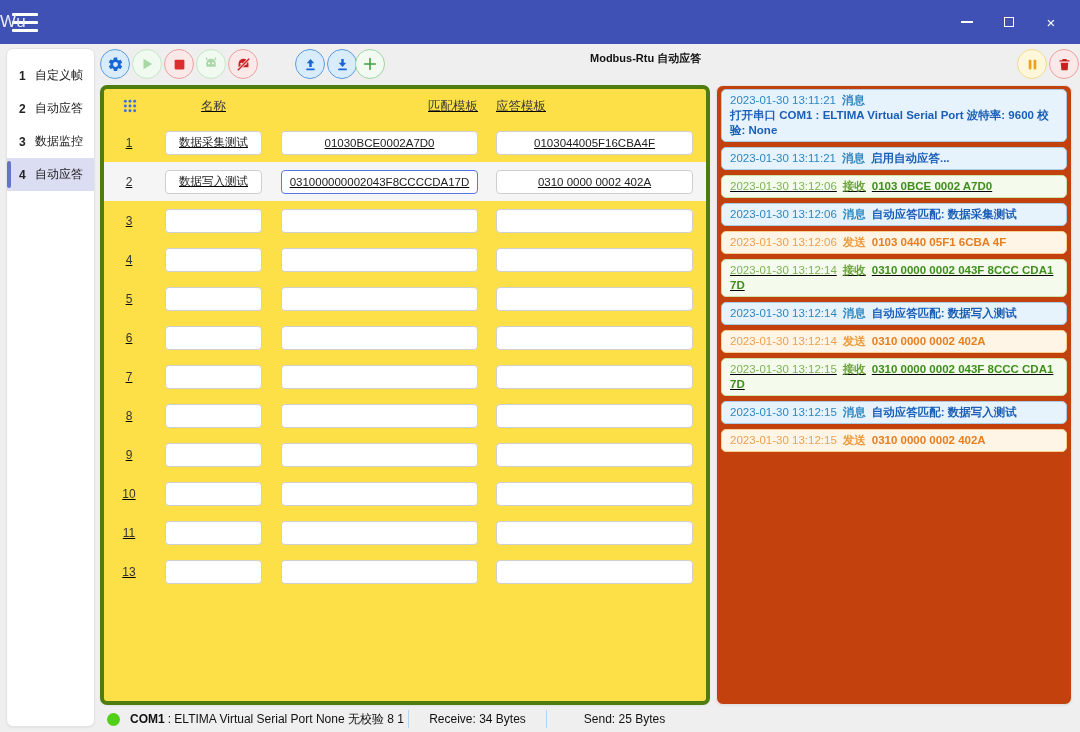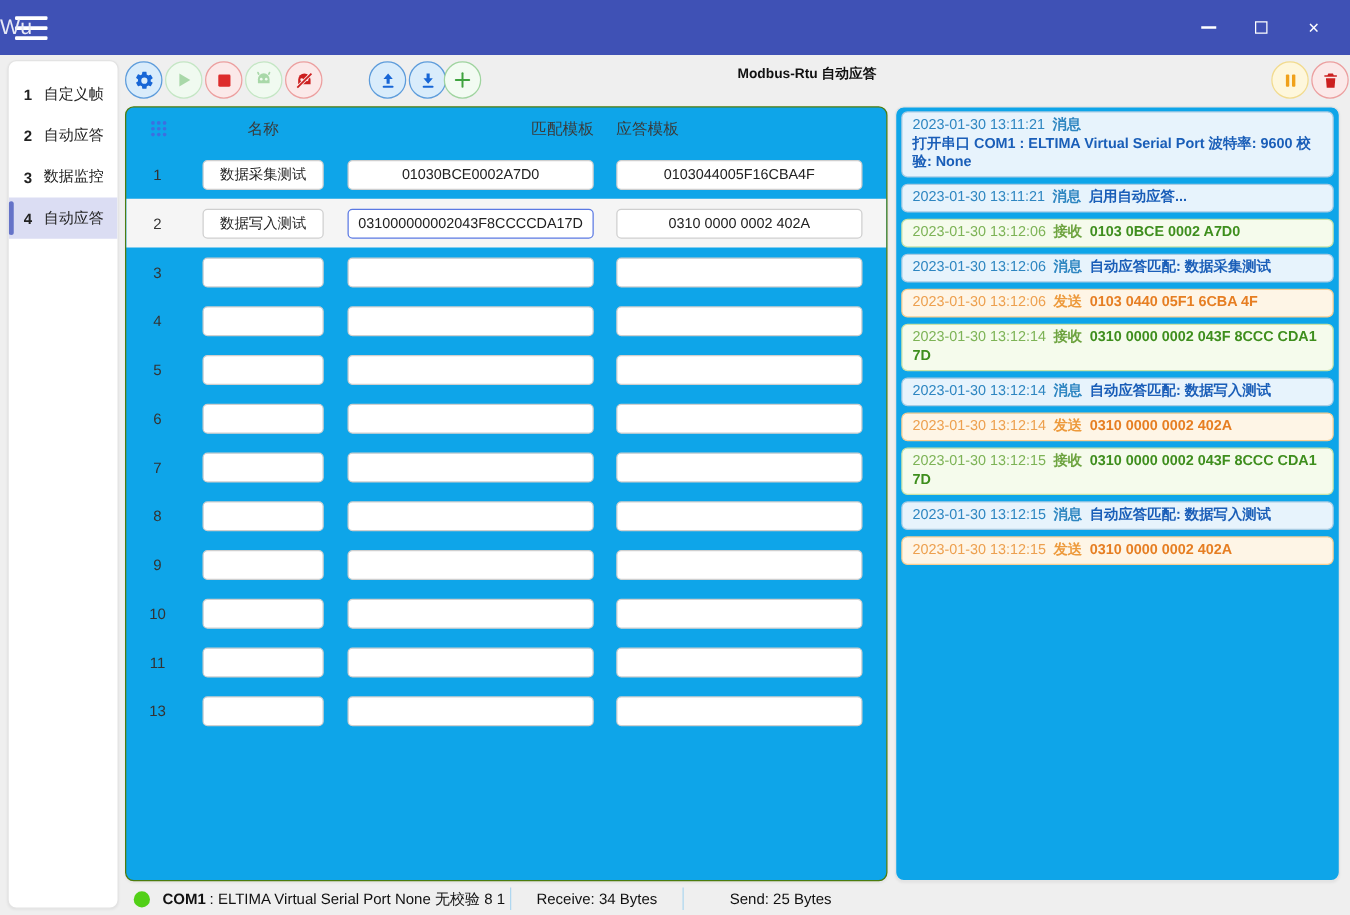--- a/index.html
+++ b/index.html
@@ -55,22 +55,22 @@
   .ic-green-dis{ background:#F0FAF0; border:1.4px solid #C4E6C4; }
   .ic-red{ background:#FBE9E9; border:1.4px solid #EC9F9F; }
   .ic-green{ background:#F2FBF2; border:1.4px solid #9FD49F; }
   .ic-yellow{ background:#FEF7DC; border:1.4px solid #F2DB8E; }
   .toolbar-title{
     position:absolute; left:490px; top:3px; font-size:11px; font-weight:bold; color:#111;
   }
   
   .main-panel{
     position:absolute; left:100px; top:85px; width:610px; height:620px;
-    background:#0ea5e9; border:1px solid #4d7c0f; border-radius:7px;
-    box-shadow:0 1px 2px rgba(0,0,0,.05); overflow:hidden;
+    background:#fde047; border:4px solid #4d7c0f; border-radius:7px;
+    box-shadow:0 1px 2px rgba(0,0,0,.05); overflow:hidden;text-decoration:underline;
   }
   .table-header{ display:flex; align-items:center; height:34px; font-size:12.5px; color:#3a3a3a; }
   .table-header .grid-icon{ margin-left:18px; width:16px; height:16px; cursor:pointer;}
   .table-header .h-name{ width:97px; margin-left:27px; text-align:center;}
   .table-header .h-match{ width:197px; margin-left:19px; text-align:right;}
   .table-header .h-reply{ width:197px; margin-left:18px; text-align:left;}
   .trow{ display:flex; align-items:center; height:39px; }
   .trow.selected{ background:#F5F5F5; }
   .trow .rnum{ width:50px; text-align:center; font-size:12px; color:#333; }
   .trow input{
@@ -78,36 +78,36 @@
     font-family:"Liberation Sans", sans-serif; font-size:11.5px; color:#222;
     text-align:center; outline:none;
   }
   .trow .cell-name{ width:97px; margin-left:11px; }
   .trow .cell-match{ width:197px; margin-left:19px; }
   .trow .cell-reply{ width:197px; margin-left:18px; }
   .trow input.focused{ border:1.6px solid #5B79E3; }
   
   .log-panel{
     position:absolute; left:716px; top:85px; width:356px; height:620px;
-    background:#0ea5e9; border:1px solid #E4E4E4; border-radius:7px;
+    background:#c2410c; border:1px solid #E4E4E4; border-radius:7px;
     box-shadow:0 1px 2px rgba(0,0,0,.05); padding:3px 4px; overflow:hidden;
   }
   .log-entry{
     border-radius:5px; border:1px solid; padding:3px 8px; margin:0 0 5px 0;
     font-size:11.5px; line-height:15px;
   }
   .log-entry .t{ }
   .log-entry .ty{ font-weight:bold; margin-left:6px; }
   .log-entry .content{ font-weight:bold; margin-left:6px; }
   .log-entry .content2{ font-weight:bold; }
   .log-entry.message{ background:#E7F3FC; border-color:#A9CCE3; }
   .log-entry.message .t{ color:#2E86C1; }
   .log-entry.message .ty{ color:#2E86C1; }
   .log-entry.message .content,.log-entry.message .content2{ color:#1A5EB8; }
-  .log-entry.receive{ background:#F5FBEC; border-color:#C9E3A9; }
+  .log-entry.receive{ background:#F5FBEC; border-color:#C9E3A9;text-decoration:underline; }
   .log-entry.receive .t{ color:#7DB356; }
   .log-entry.receive .ty{ color:#6DA33F; }
   .log-entry.receive .content{ color:#3E8E1D; }
   .log-entry.send{ background:#FEF5E6; border-color:#F8CE93; }
   .log-entry.send .t{ color:#EDA04F; }
   .log-entry.send .ty{ color:#ED9A3C; }
   .log-entry.send .content{ color:#E67E22; }
   
   .statusbar{
     position:absolute; left:100px; top:706px; right:0; height:26px;

